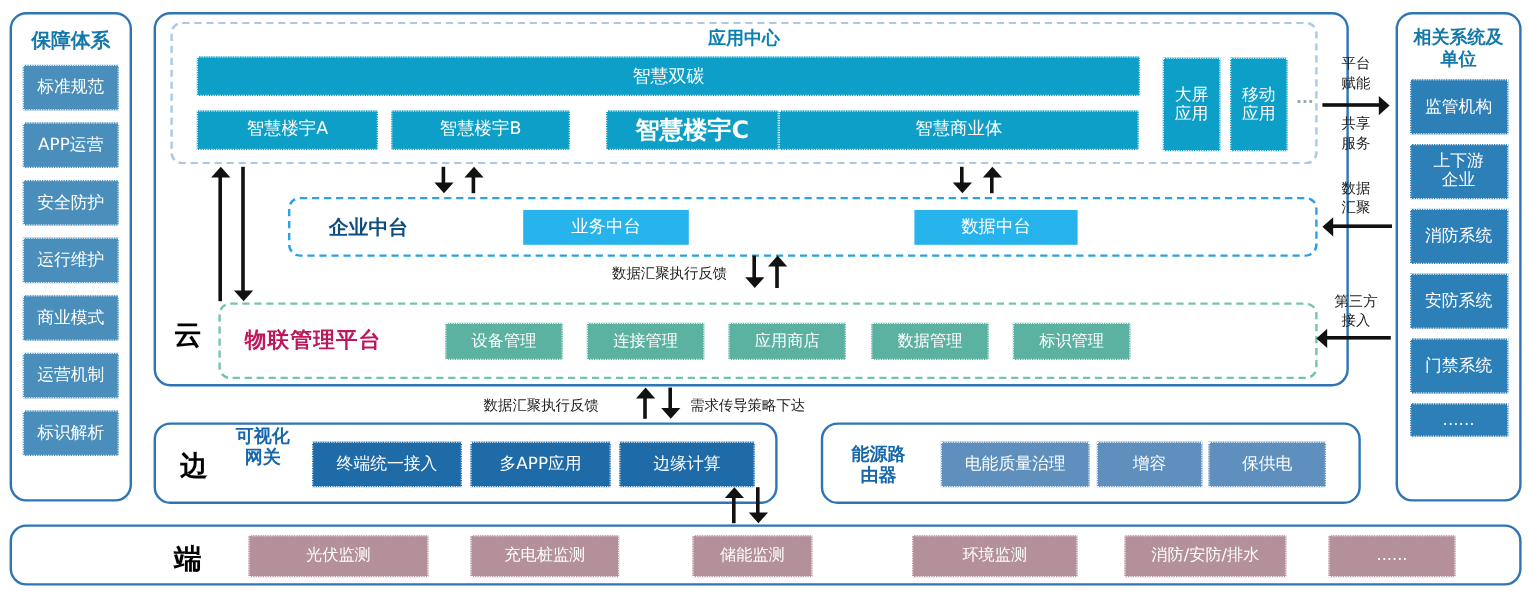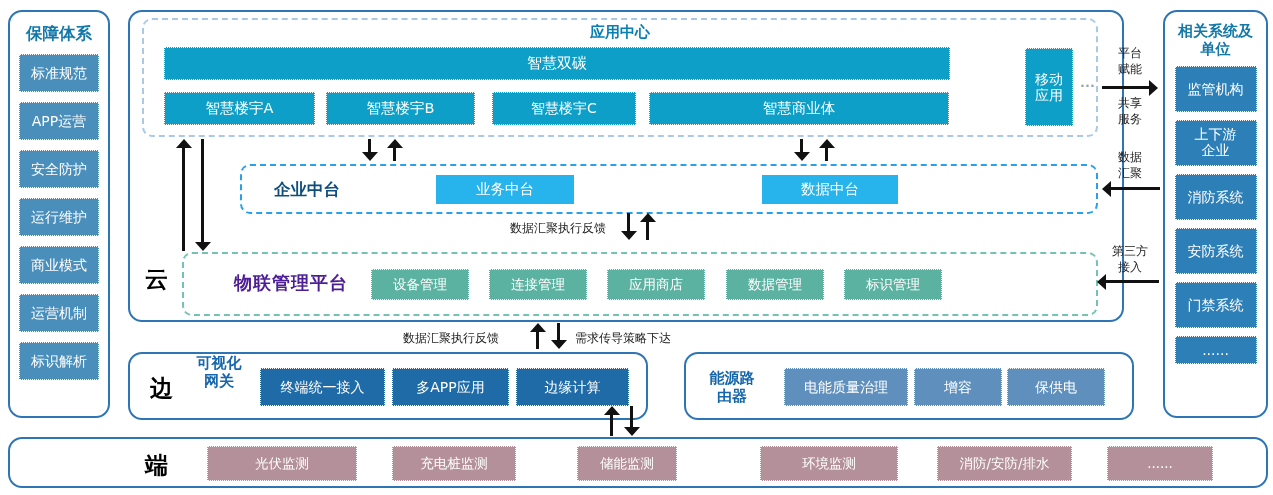--- a/index.html
+++ b/index.html
@@ -68,34 +68,35 @@
     <div class="chip lchip">标识解析</div>
   </div>
 
   <div class="panel" style="left:128px;top:10px;width:996px;height:312px;">
 
     <div class="dash app" style="left:12px;top:6px;width:956px;height:119px;">
       <div class="panel-title abs" style="left:0;right:0;top:3px;font-size:15px;color:#0a80b2;">应用中心</div>
       <div class="chip teal abs" style="left:20px;top:27px;width:786px;height:33px;font-size:15px;">智慧双碳</div>
       <div class="chip teal abs" style="left:20px;top:72px;width:151px;height:33px;font-size:14.5px;">智慧楼宇A</div>
       <div class="chip teal abs" style="left:182px;top:72px;width:149px;height:33px;font-size:14.5px;">智慧楼宇B</div>
-      <div class="chip teal abs" style="left:348px;top:72px;width:144px;height:33px;font-size:14px;">智慧楼宇C</div>
+      <div class="chip teal abs" style="left:361px;top:72px;width:144px;height:33px;font-size:20px;font-weight:bold;">智慧楼宇C</div>
       <div class="chip teal abs" style="left:505px;top:72px;width:300px;height:33px;font-size:14.5px;">智慧商业体</div>
+      <div class="chip teal abs" style="left:825px;top:28px;width:48px;height:78px;font-size:14px;word-break:break-all;padding:0 9px;">大屏应用</div>
       <div class="chip teal abs" style="left:881px;top:28px;width:48px;height:78px;font-size:14px;word-break:break-all;padding:0 9px;">移动应用</div>
       <div class="more-dots" style="left:936px;top:55px;">...</div>
     </div>
 
     <div class="dash ent" style="left:110px;top:152px;width:858px;height:50px;">
       <div class="abs" style="left:32px;top:13px;font-weight:bold;font-size:16.5px;color:#0e4d7c;">企业中台</div>
       <div class="chip cyan abs" style="left:194px;top:9px;width:138px;height:29px;font-size:14.5px;border:none;">业务中台</div>
       <div class="chip cyan abs" style="left:520px;top:9px;width:136px;height:29px;font-size:14.5px;border:none;">数据中台</div>
     </div>
 
     <div class="dash iot" style="left:52px;top:240px;width:916px;height:64px;">
-      <div class="abs" style="left:20px;top:17px;font-weight:bold;font-size:18px;color:#4c1d95;letter-spacing:1px;margin-left:30px;">物联管理平台</div>
+      <div class="abs" style="left:20px;top:17px;font-weight:bold;font-size:18px;color:#be185d;letter-spacing:1px;">物联管理平台</div>
       <div class="chip green abs" style="left:187px;top:15px;width:98px;height:31px;">设备管理</div>
       <div class="chip green abs" style="left:305px;top:15px;width:98px;height:31px;">连接管理</div>
       <div class="chip green abs" style="left:423px;top:15px;width:98px;height:31px;">应用商店</div>
       <div class="chip green abs" style="left:542px;top:15px;width:98px;height:31px;">数据管理</div>
       <div class="chip green abs" style="left:660px;top:15px;width:98px;height:31px;">标识管理</div>
     </div>
 
     <div class="layer-label" style="left:15px;top:252px;">云</div>
 
     <div class="flow-label nowrap" style="left:380px;top:209px;">数据汇聚执行反馈</div>

